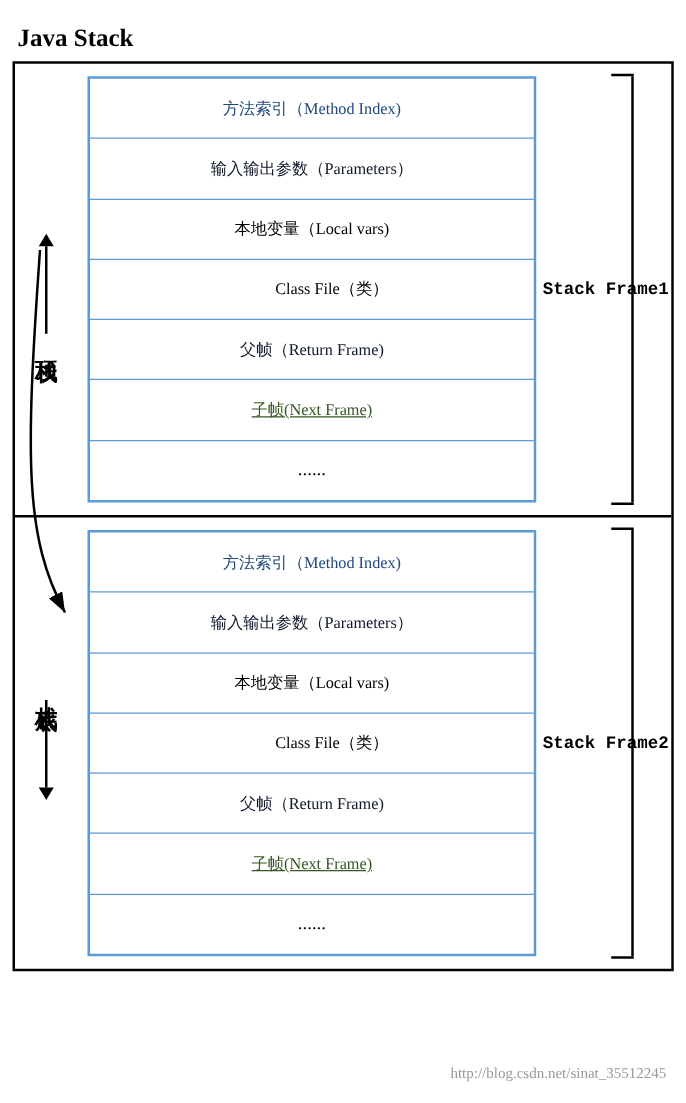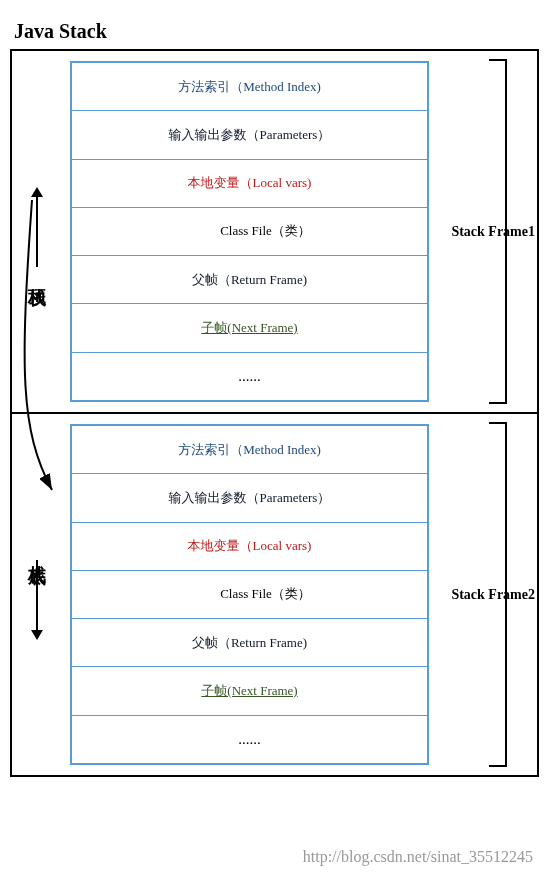--- a/index.html
+++ b/index.html
@@ -75,33 +75,34 @@
       display: flex;
       align-items: center;
       justify-content: center;
     }
     .table-row:last-child {
       border-bottom: none;
     }
 
     .row-blue { color: #1f497d; }
     .row-orange { color: #0f172a; }
-    .row-dark { color: #b91c1c; }
+    .row-dark { color: #000000; }
     .row-classfile { color: #000; padding-left: 36px; }
     .row-green { color: #375623; text-decoration: underline; }
     .row-dots { color: #000; font-size: 15px; }
 
     
     .frame-label-area {
       width: 100px;
       display: flex;
       flex-direction: column;
       align-items: center;
       justify-content: center;
       position: relative;
+      font-family: Liberation Mono, monospace;
     }
 
     .bracket-line {
       position: absolute;
       right: 30px;
       top: 8px;
       bottom: 8px;
       display: flex;
       flex-direction: column;
       align-items: flex-end;
@@ -132,21 +133,21 @@
       top: 50%;
       transform: translateY(-50%);
       text-align: center;
       white-space: nowrap;
     }
 
     .watermark {
       position: absolute;
       bottom: 4px;
       right: 6px;
-      font-size: 16px;
+      font-size: 12px;
       color: #999;
     }
 
     
     .top-half-label {
       width: 50px;
       display: flex;
       flex-direction: column;
       align-items: center;
       justify-content: center;

